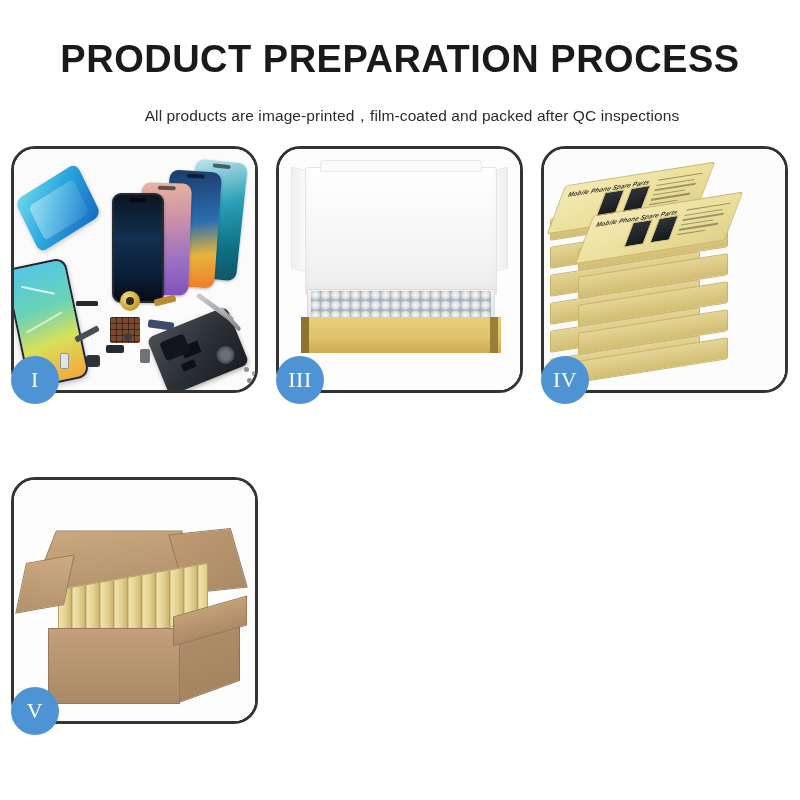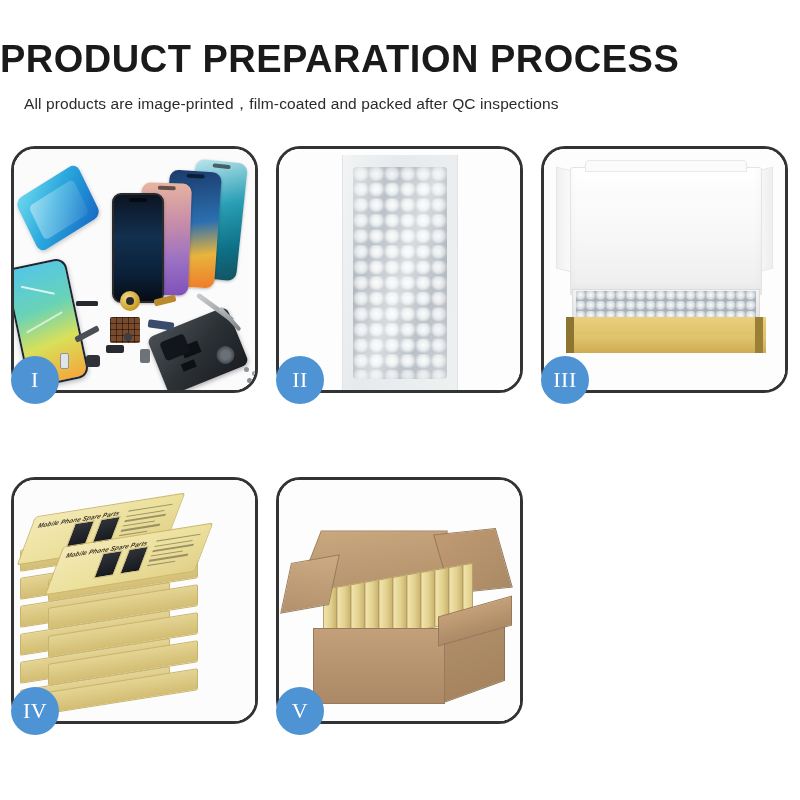--- a/index.html
+++ b/index.html
@@ -14,33 +14,33 @@
   }
 
   .page {
     position: relative;
     width: 800px;
     height: 800px;
     background: #ffffff;
   }
 
   
-  .header { padding-top: 38px; }
+  .header { padding-top: 38px; text-align: center; }
 
   .title {
     font-size: 38px;
     font-weight: 700;
     letter-spacing: 0.5px;
     color: #1a1a1a;
     line-height: 1.15;
     font-family: "Liberation Sans", sans-serif;
   }
 
   .subtitle {
-    margin-top: 12px;
+    margin-top: 24px;
     font-size: 15.5px;
     font-weight: 400;
     color: #2b2b2b;
     letter-spacing: 0.1px;
     padding-left: 24px;
   }
 
   
   .grid {
     position: absolute;
@@ -614,30 +614,20 @@
           <div class="sp-dot sp-d3"></div>
           <div class="sp-dot sp-d4"></div>
           <div class="sp-tool"></div>
           <div class="sp-tool2"></div>
           <div class="sp-screws"></div>
         </div>
       </div>
       <div class="badge">I</div>
     </div>
 
-    <div class="panel">
-      <div class="panel-inner">
-        <div class="scene-bubble">
-          <div class="bw-sleeve"></div>
-          <div class="bw-grid"></div>
-          <div class="bw-sheen"></div>
-        </div>
-      </div>
-      <div class="badge">II</div>
-    </div>
 
     <div class="panel">
       <div class="panel-inner">
         <div class="scene-openbox">
           <div class="ob-lidflap-l"></div>
           <div class="ob-lidflap-r"></div>
           <div class="ob-lid"></div>
           <div class="ob-inner"></div>
           <div class="ob-bubbles"></div>
           <div class="ob-tray"></div>

